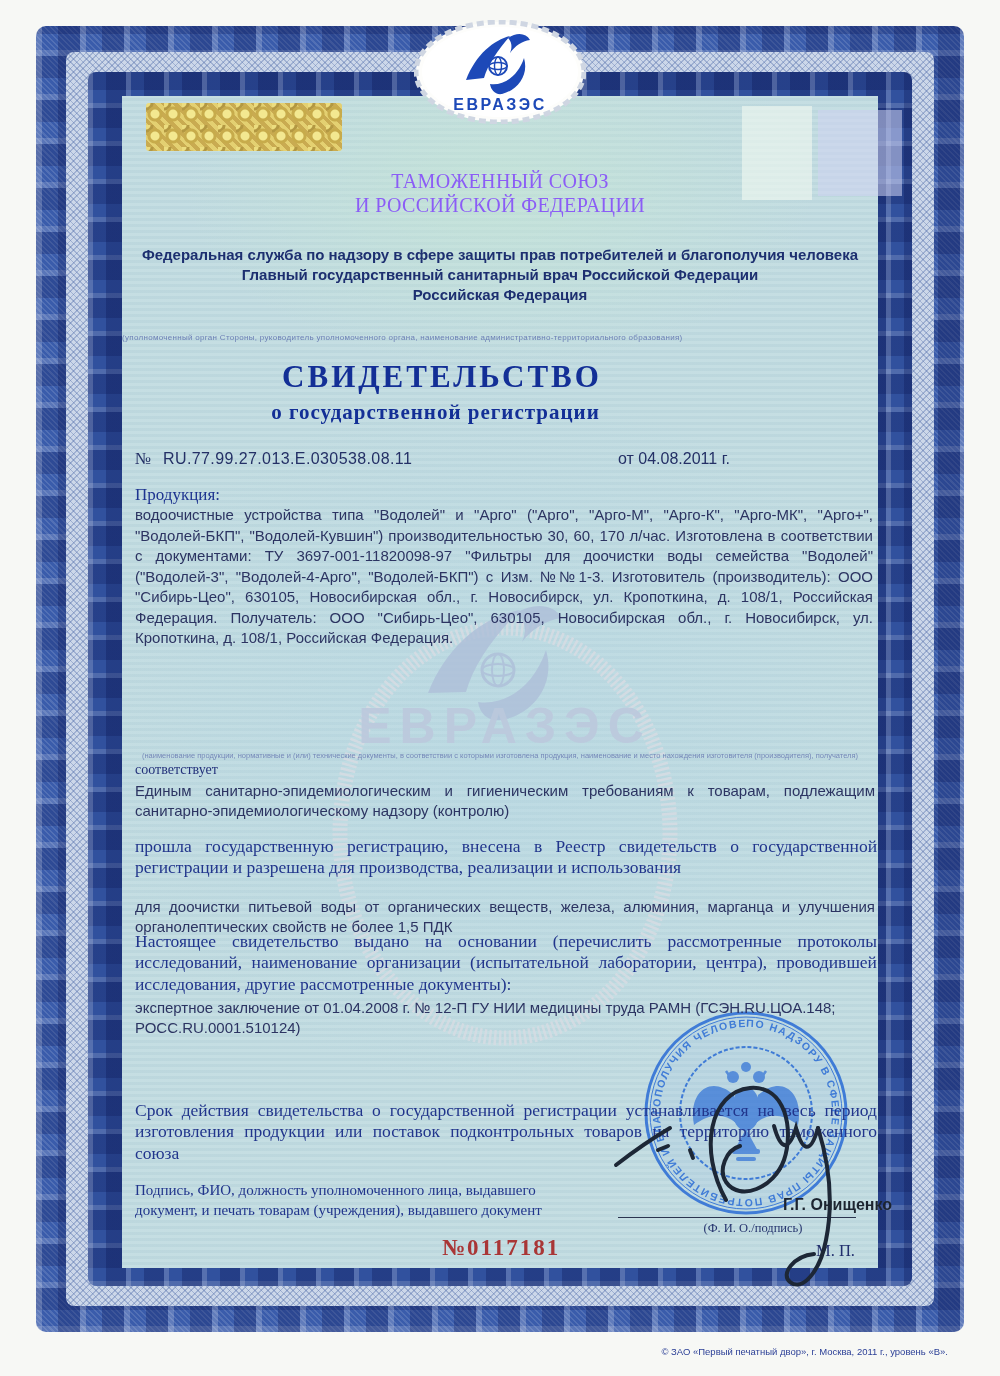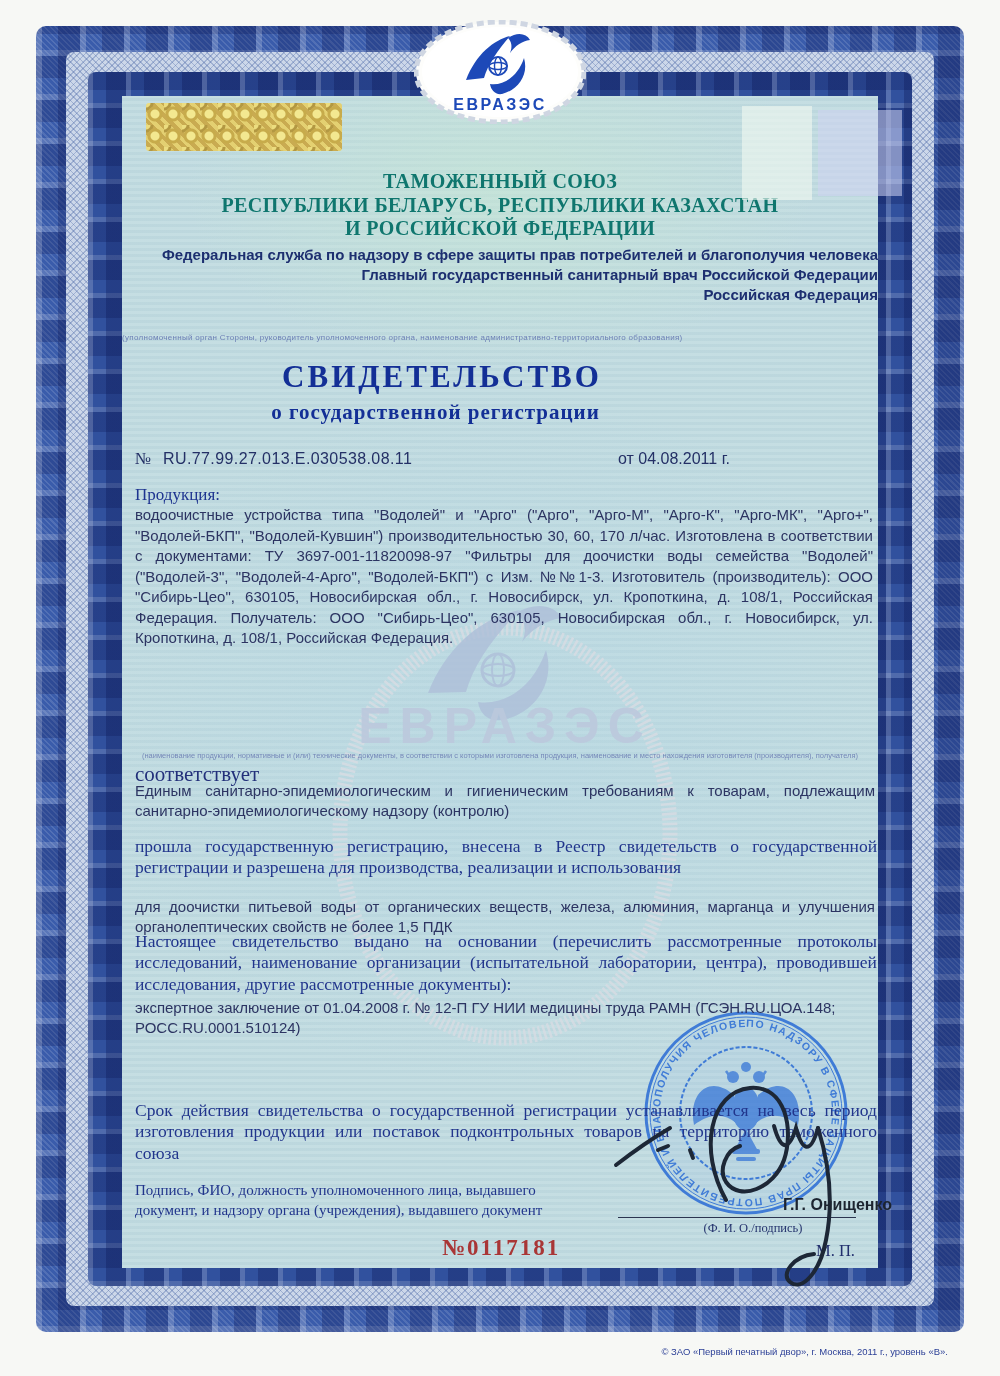--- a/index.html
+++ b/index.html
@@ -39,31 +39,31 @@
     background:
       radial-gradient(circle 7px at 9px 11px, #f6e98c 0 4px, #c8a944 5px 7px, transparent 8px),
       radial-gradient(circle 7px at 0px 0px, #efdd7a 0 4px, #b3953a 5px 7px, transparent 8px),
       repeating-linear-gradient(45deg, #e6d06c 0 4px, #caa94a 4px 8px),
       #d9c069;
     background-size:18px 22px,18px 22px,auto,auto;}
   .patch1{left:742px;top:106px;width:70px;height:94px;background:rgba(240,248,240,.62);z-index:4;}
   .patch2{left:818px;top:110px;width:84px;height:86px;background:rgba(208,212,242,.55);z-index:4;}
 
   
-  .hdr{left:122px;top:170px;width:756px;text-align:center;color:#0f766e;font-weight:bold;font-size:20px;line-height:1.18;letter-spacing:.4px;z-index:3;}
-  .agency{left:122px;top:245px;width:756px;text-align:right;color:#1d2f70;font-weight:bold;font-size:15px;line-height:1.32;z-index:3;}
+  .hdr{left:122px;top:170px;width:756px;text-align:center;color:#8b5cf6;font-weight:normal;font-size:20px;line-height:1.18;letter-spacing:.4px;z-index:3;}
+  .agency{left:122px;top:245px;width:756px;text-align:center;color:#1d2f70;font-weight:bold;font-size:15px;line-height:1.32;z-index:3;}
   .auth-note{left:122px;top:333px;width:756px;text-align:left;color:#6b7fb5;font-size:8px;letter-spacing:.3px;z-index:3;}
   .title-main{left:122px;top:359px;width:640px;text-align:center;color:#132f96;font-weight:bold;font-size:31px;letter-spacing:3px;z-index:3;}
   .title-sub{left:122px;top:400px;width:627px;text-align:center;color:#132f96;font-weight:bold;font-size:21px;letter-spacing:1px;z-index:3;}
 
   .numrow{z-index:3;color:#243066;}
   .prod-label{left:135px;top:485px;font-size:17px;color:#1e3490;z-index:3;text-align:center;}
   .prod-text{left:135px;top:505px;width:738px;font-size:15px;line-height:1.37;color:#2c3462;text-align:justify;z-index:3;}
   .prod-note{left:122px;top:751px;width:756px;text-align:center;font-size:7.5px;color:#7487b8;z-index:3;}
-  .lead{left:135px;top:762px;font-size:21px;color:#22307a;z-index:3;}
+  .lead{left:135px;top:762px;font-size:14px;color:#22307a;z-index:3;}
   .par-sans{width:740px;font-size:15px;line-height:1.35;color:#2c3462;text-align:justify;z-index:3;}
   .par-ser{width:742px;font-size:17.5px;line-height:1.22;color:#21358c;text-align:justify;z-index:3;font-family:"Liberation Serif",serif;}
 
   .sign-caption{left:135px;top:1180px;width:460px;font-size:15px;line-height:1.35;color:#21358c;z-index:3;}
   .sig-line{left:618px;top:1217px;width:238px;border-top:1.5px solid #2c3550;z-index:4;}
   .sig-note{left:634px;top:1221px;width:238px;text-align:center;font-size:12.5px;color:#25346e;z-index:4;}
   .sig-name{left:783px;top:1196px;font-size:16px;font-weight:bold;color:#1c2430;z-index:5;}
   .mp{left:816px;top:1241px;font-size:16.5px;color:#222f6e;z-index:4;}
   .doc-number{left:442px;top:1235px;font-size:23px;font-weight:bold;letter-spacing:2px;color:#a93636;z-index:4;}
   .imprint{right:52px;top:1346px;font-size:9.5px;color:#2b3f96;z-index:2;}
@@ -110,21 +110,20 @@
       <circle cx="180" cy="72" r="16" fill="none" stroke="#aebfd9" stroke-width="3"></circle>
       <ellipse cx="180" cy="72" rx="16" ry="6" fill="none" stroke="#aebfd9" stroke-width="2"></ellipse>
       <ellipse cx="180" cy="72" rx="6" ry="16" fill="none" stroke="#aebfd9" stroke-width="2"></ellipse>
     </g>
     <text x="187" y="145" text-anchor="middle" font-family="Liberation Sans, sans-serif" font-size="50" font-weight="bold" letter-spacing="8" fill="#bcc9dd" opacity=".9">ЕВРАЗЭС</text>
   </svg>
 </div>
 
 <div class="abs hdr ser">
   <div>ТАМОЖЕННЫЙ СОЮЗ</div>
-  <div>РЕСПУБЛИКИ БЕЛАРУСЬ, РЕСПУБЛИКИ КАЗАХСТАН</div>
   <div>И РОССИЙСКОЙ ФЕДЕРАЦИИ</div>
 </div>
 <div class="abs agency sans">
   <div>Федеральная служба по надзору в сфере защиты прав потребителей и благополучия человека</div>
   <div>Главный государственный санитарный врач Российской Федерации</div>
   <div>Российская Федерация</div>
 </div>
 <div class="abs auth-note sans">(уполномоченный орган Стороны, руководитель уполномоченного органа, наименование административно-территориального образования)</div>
 
 <div class="abs title-main ser">СВИДЕТЕЛЬСТВО</div>
@@ -181,20 +180,20 @@
       <path d="M18,135 C40,118 55,108 72,98"></path>
       <path d="M92,120 l3,8"></path>
       <path d="M128,170 C100,120 112,62 152,58 C188,55 196,100 186,130 C176,158 142,172 128,152 C120,140 128,120 142,116"></path>
       <path d="M176,96 C182,118 190,124 198,98 C204,120 212,126 220,98"></path>
       <path d="M220,98 C230,130 236,170 228,210 C222,242 204,262 192,252 C182,244 196,226 216,224"></path>
       <path d="M60,120 l10,-4"></path>
     </g>
   </svg>
 </div>
 
-<div class="abs sign-caption ser">Подпись, ФИО, должность уполномоченного лица, выдавшего документ, и надзору органа (учреждения), выдавшего документ</div>
+<div class="abs sign-caption ser">Подпись, ФИО, должность уполномоченного лица, выдавшего документ, и печать товарам (учреждения), выдавшего документ</div>
 <div class="abs sig-line"></div>
 <div class="abs sig-note ser">(Ф. И. О./подпись)</div>
 <div class="abs sig-name sans">Г.Г. Онищенко</div>
 <div class="abs mp ser">М. П.</div>
 <div class="abs doc-number ser">№0117181</div>
 
 <div class="abs imprint sans">© ЗАО «Первый печатный двор»,  г. Москва,  2011 г.,  уровень «В».</div>
 
 </body></html>

